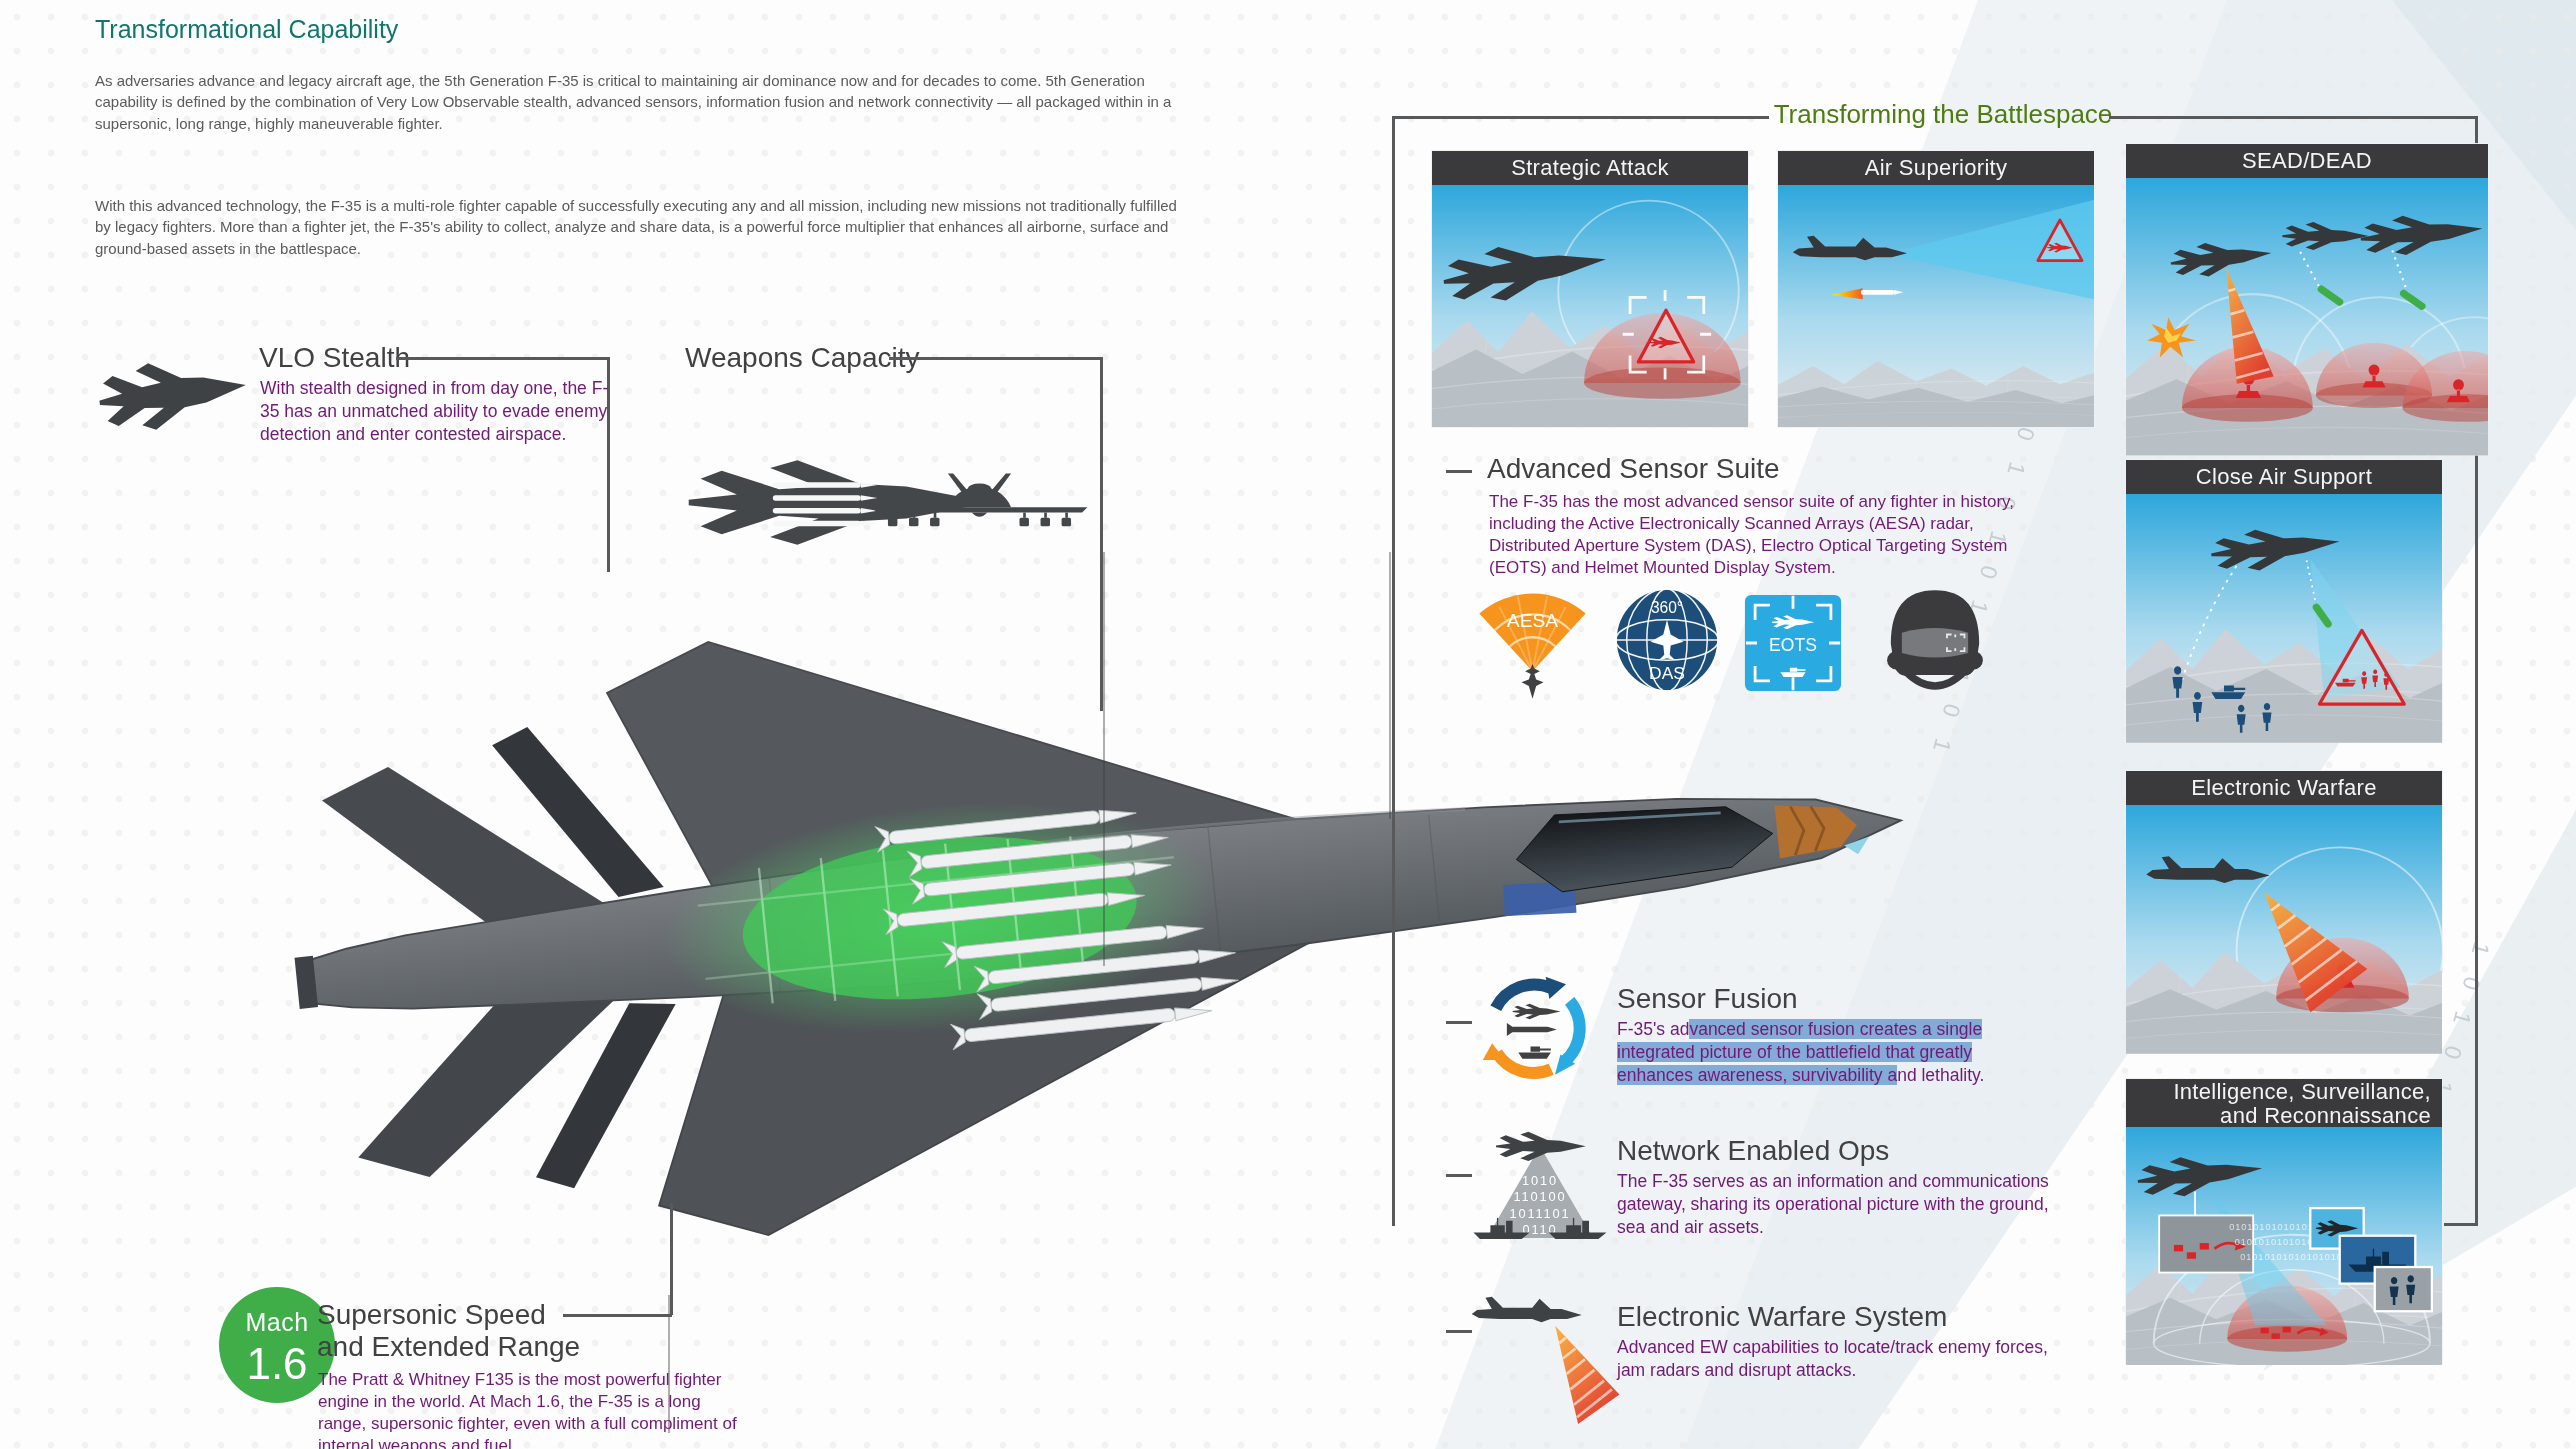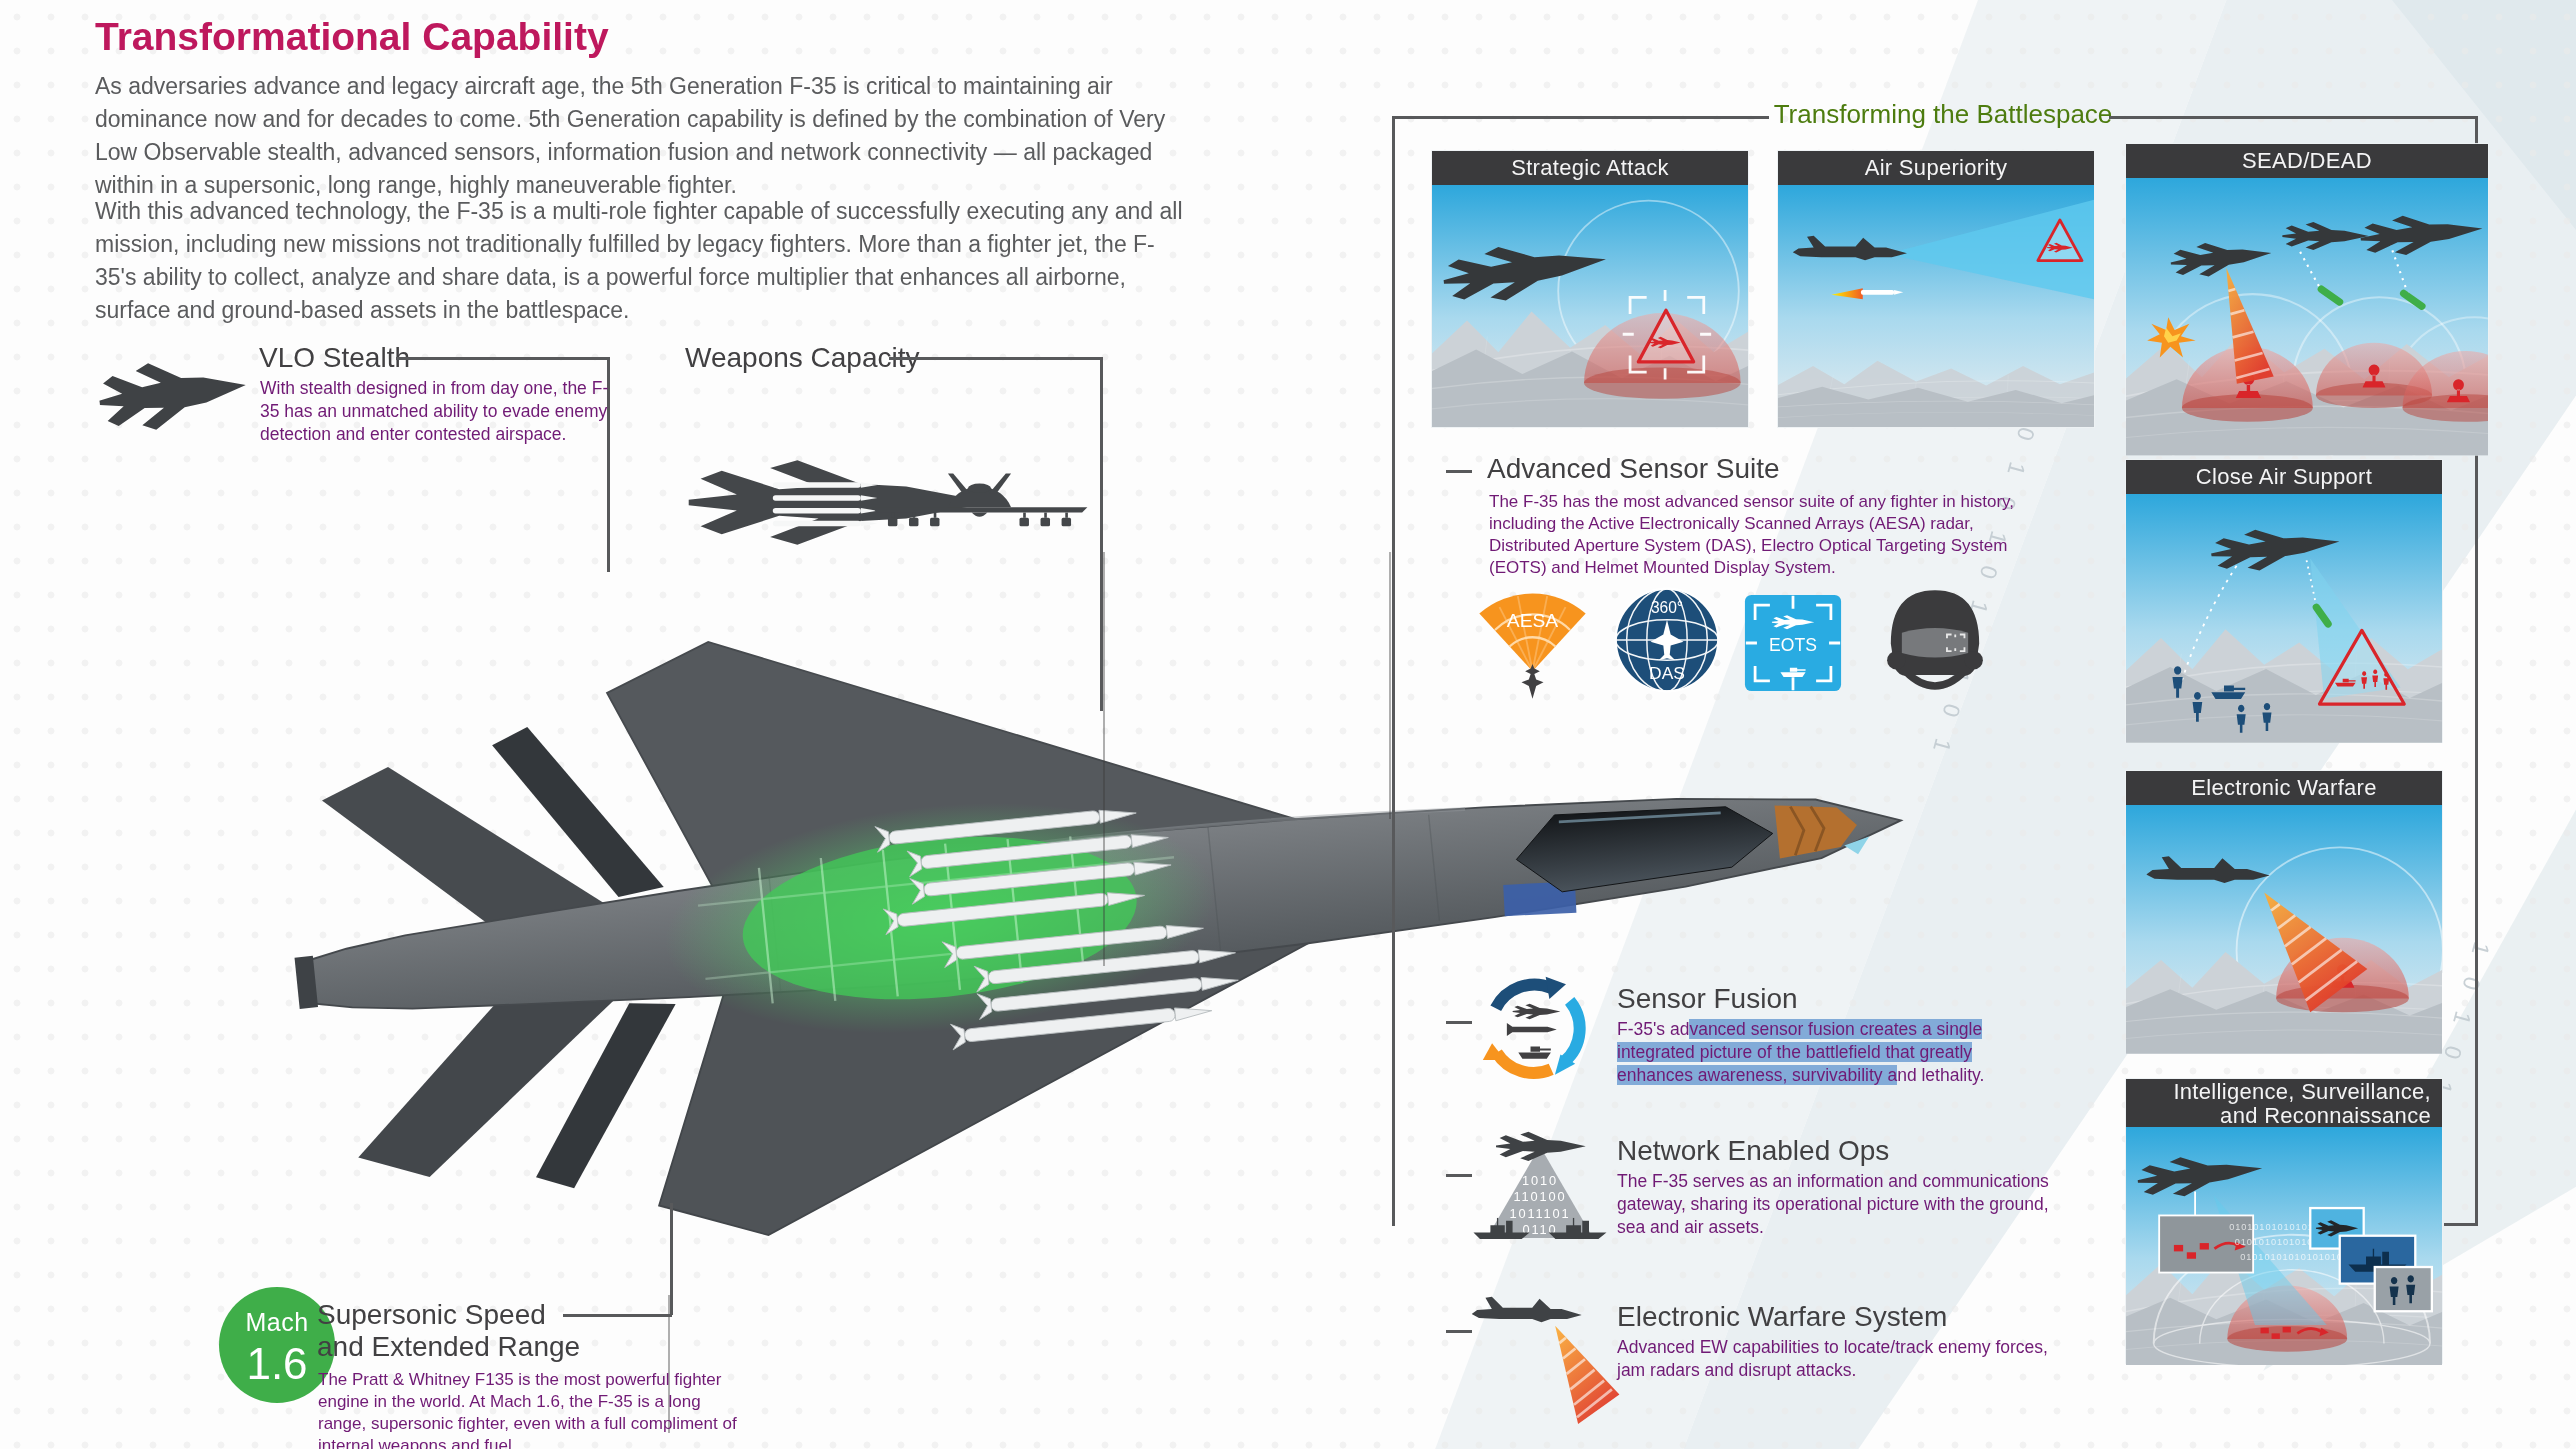--- a/index.html
+++ b/index.html
@@ -3,24 +3,24 @@
 <meta charset="utf-8">
 <style>
   html,body{margin:0;padding:0;background:#fff}
   #stage{position:relative;width:2576px;height:1449px;overflow:hidden;background:#fdfdfd;
          font-family:"Liberation Sans",sans-serif;color:#414042}
   .abs{position:absolute}
   .dots{position:absolute;inset:0;
         background-image:radial-gradient(circle,#eaeaea 3.2px,rgba(0,0,0,0) 3.7px);
         background-size:34px 34px;opacity:.6;pointer-events:none}
   .line{position:absolute;background:#58595b}
-  .h1{font-size:39px;color:#be185d;font-weight:700}
+  .h1{font-size:25px;color:#0f766e;font-weight:400}
   .h2{font-size:28px;color:#414042;font-weight:400;white-space:nowrap}
   .body-txt{font-size:17.5px;line-height:1.3;color:#701a75;font-weight:400}
-  .intro-p{font-size:23px;line-height:1.43;color:#5a5b5d}
+  .intro-p{font-size:15px;line-height:1.43;color:#5a5b5d}
   .panel{position:absolute;background:#e9eef1;box-shadow:0 0 0 0.9px #eef2f4}
   .panel-hdr{height:34px;background:#3a3a3c;color:#f4f4f5;font-size:22px;
              display:flex;align-items:center;justify-content:center;letter-spacing:0.3px}
   .panel-isr .panel-hdr{height:46px;line-height:1.08;text-align:right;padding:1.8px 11px 0}
   .scene{display:block;width:100%}
   .hl{background:#82abd8}
   .tick{position:absolute;width:26px;height:2.8px;background:#58595b}
   .badge{position:absolute;width:116px;height:116px;border-radius:50%;background:#3fae49;
          color:#fff;text-align:center}
   .badge .b1{display:block;font-size:25px;margin-top:21px;letter-spacing:0.5px}

